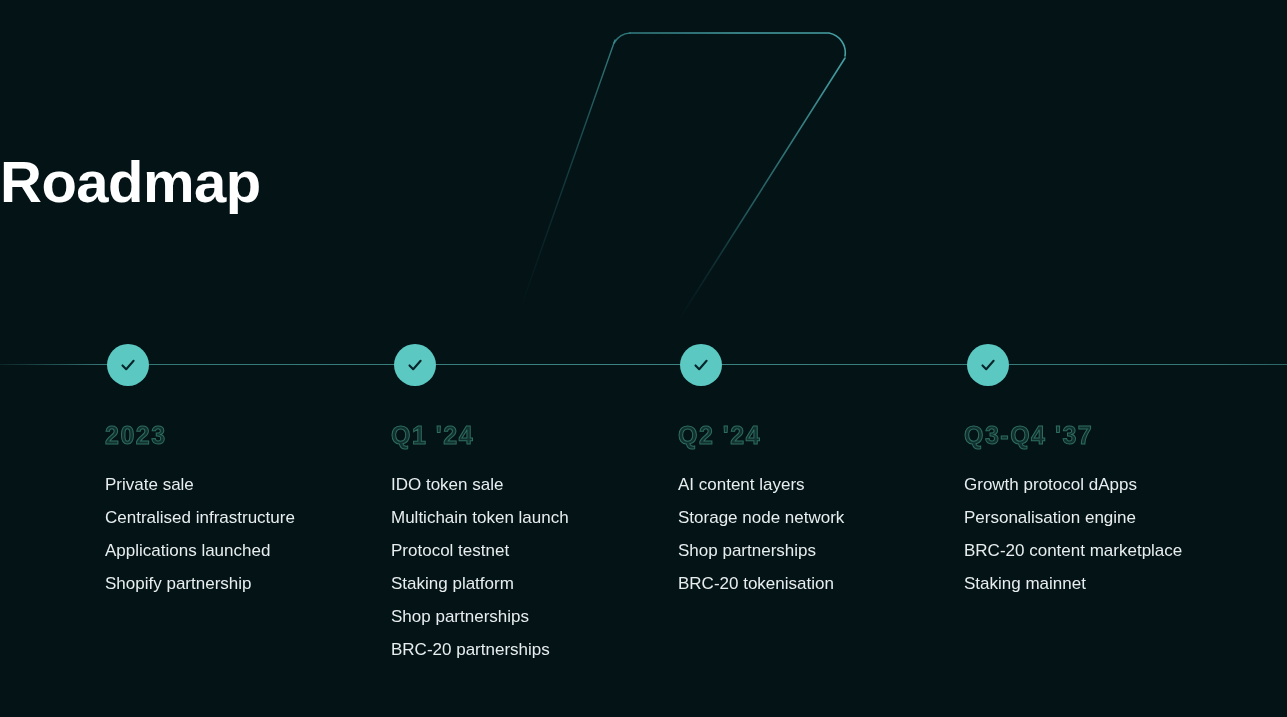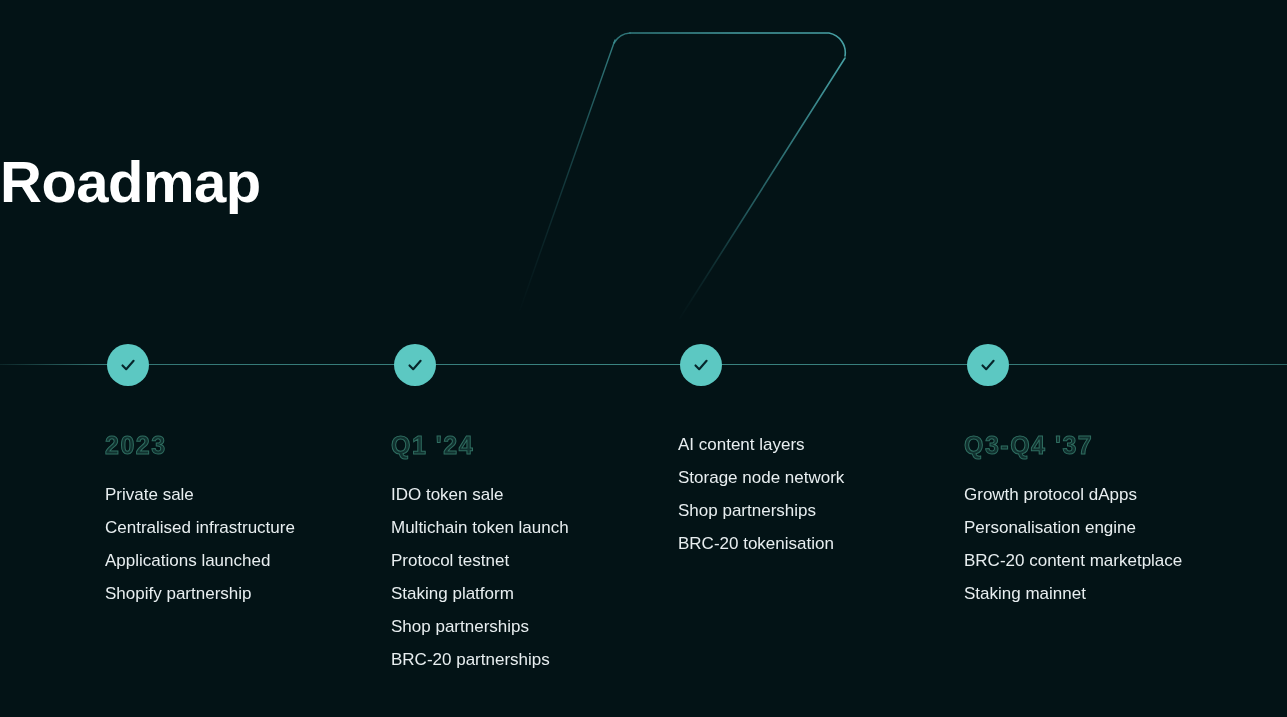--- a/index.html
+++ b/index.html
@@ -66,21 +66,21 @@
     background: #5cc8c2;
     display: flex;
     align-items: center;
     justify-content: center;
   }
   .milestone-dot svg { display: block; }
 
   
   .column {
     position: absolute;
-    top: 428px;
+    top: 418px;
   }
   .phase-label {
     font-size: 25px;
     font-weight: bold;
     letter-spacing: 1.5px;
     line-height: 34px;
     color: transparent;
     -webkit-text-stroke: 1px #2f6d60;
     text-shadow: 0 0 1px rgba(47,109,96,0.35);
     white-space: nowrap;
@@ -171,20 +171,21 @@
       <li>IDO token sale</li>
       <li>Multichain token launch</li>
       <li>Protocol testnet</li>
       <li>Staking platform</li>
       <li>Shop partnerships</li>
       <li>BRC-20 partnerships</li>
     </ul>
   </div>
 
   <div class="column" style="left:678px;">
+    <div class="phase-label">Q2 '24</div>
     <ul class="item-list">
       <li>AI content layers</li>
       <li>Storage node network</li>
       <li>Shop partnerships</li>
       <li>BRC-20 tokenisation</li>
     </ul>
   </div>
 
   <div class="column" style="left:964px;">
     <div class="phase-label">Q3-Q4 '37</div>

